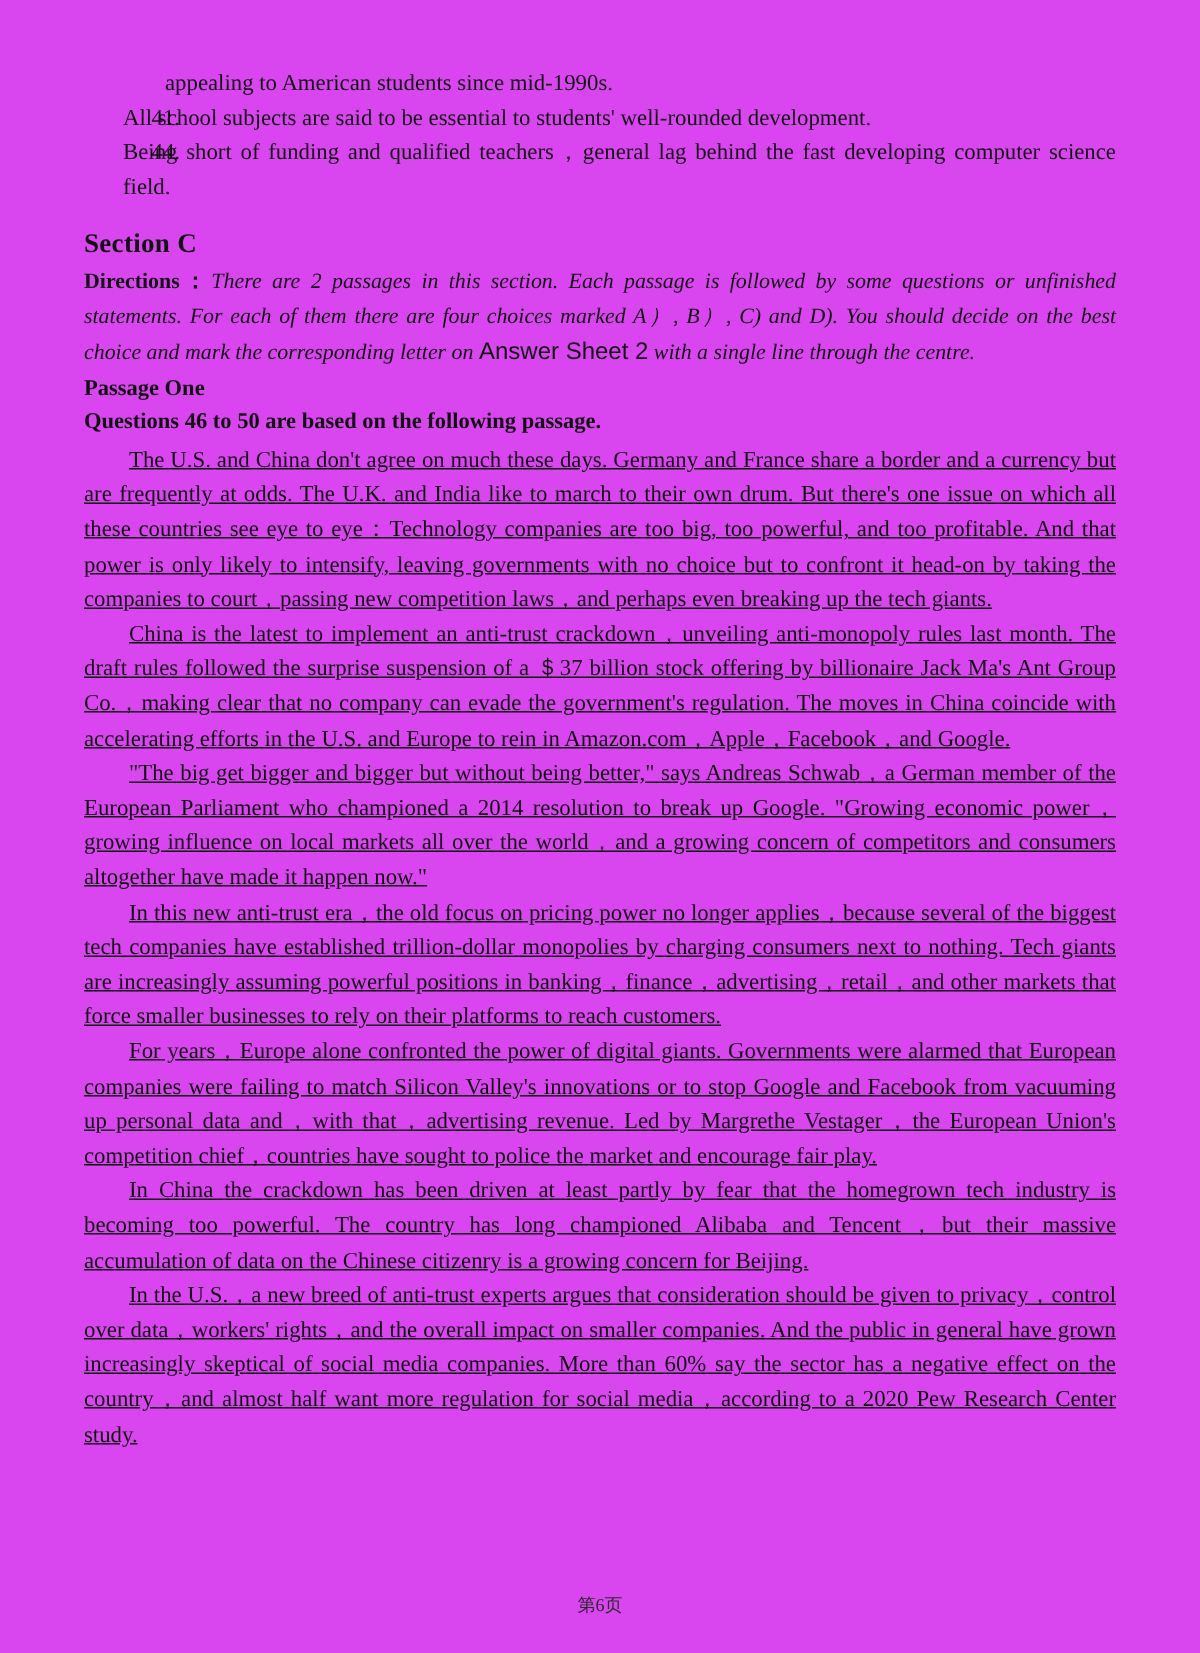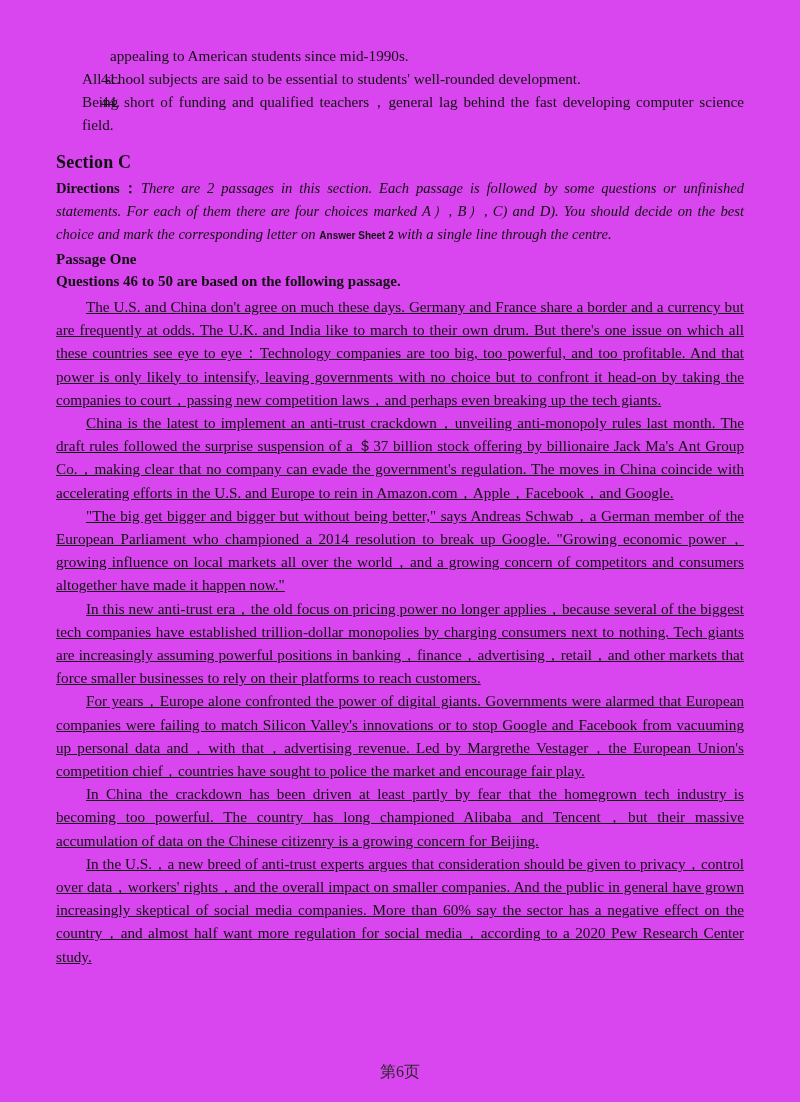--- a/index.html
+++ b/index.html
@@ -90,22 +90,22 @@
     margin: 0 0 0 0;
     font-style: italic;
   }
   .directions .dir-label {
     font-style: normal;
     font-weight: bold;
   }
   .directions .answer-sheet {
     font-family: "Liberation Sans", "DejaVu Sans", sans-serif;
     font-style: normal;
-    font-weight: bold;
-    font-size: 10px;
+    font-weight: normal;
+    font-size: 16px;
   }
 
   .passage-title {
     font-size: 15px;
     font-weight: bold;
     line-height: 22px;
     margin: 1px 0 0 0;
   }
   .questions-line {
     font-size: 15px;
@@ -125,21 +125,21 @@
     text-decoration: underline;
   }
 
   
   .footer {
     position: absolute;
     left: 0;
     right: 0;
     top: 1062px;
     text-align: center;
-    font-size: 16px;
+    font-size: 12px;
     color: #2a2a2a;
     font-family: "Liberation Serif", "DejaVu Serif", serif;
   }
 </style>
 </head>
 <body>
 
 <div class="page">
   <div class="content">
 

